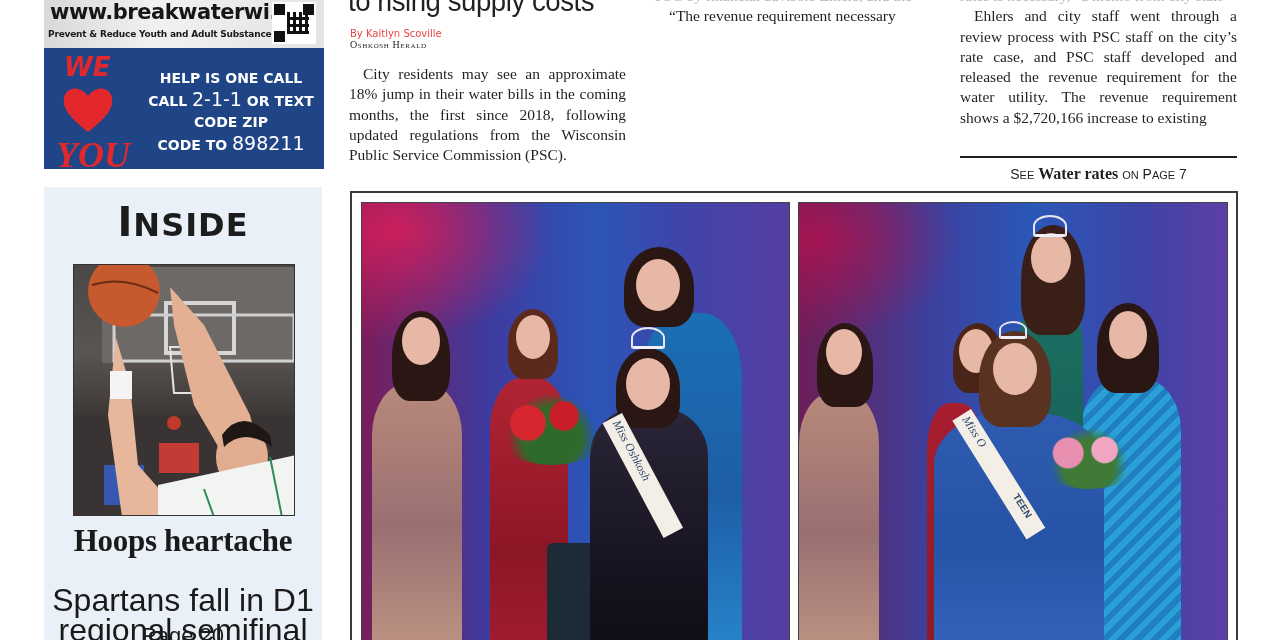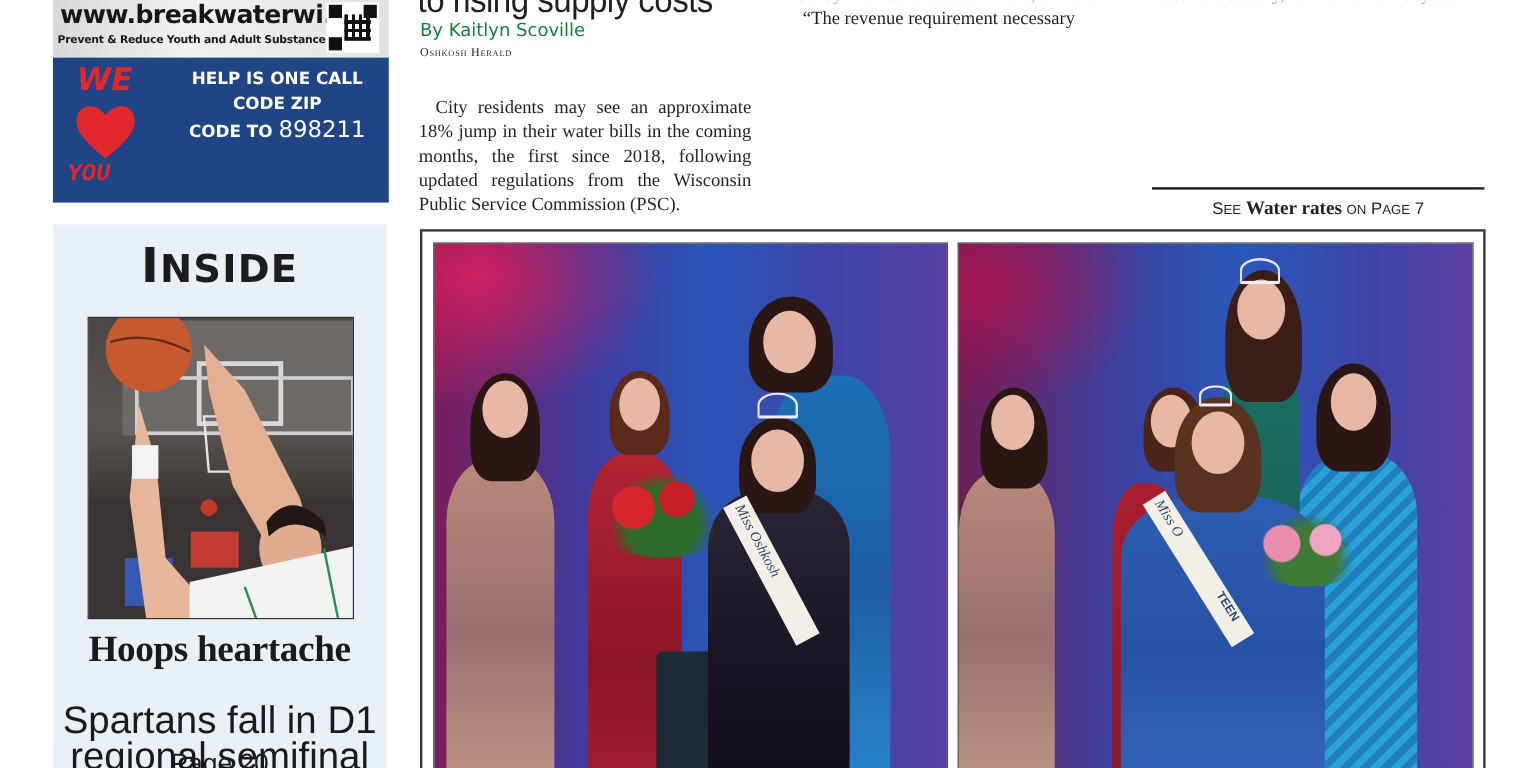--- a/index.html
+++ b/index.html
@@ -19,23 +19,23 @@
       linear-gradient(#111 0 0), linear-gradient(#111 0 0), linear-gradient(#111 0 0),
       repeating-linear-gradient(90deg,#111 0 3px,transparent 3px 6px),
       repeating-linear-gradient(0deg,#111 0 3px,transparent 3px 7px);
     background-size: 11px 11px, 11px 11px, 11px 11px, 22px 20px, 22px 20px;
     background-position: 2px 2px, 31px 2px, 2px 29px, 15px 10px, 15px 12px;
     background-repeat: no-repeat; }
   .ad-bottom { position: absolute; left: 0; top: 48px; width: 336px; height: 121px; background: #1f4587; }
   .ad-we { position: absolute; left: 20px; top: 4px; font-family: "DejaVu Sans", sans-serif;
     font-weight: bold; font-style: italic; font-size: 26px; color: #e2282c; }
   .ad-heart { position: absolute; left: 16px; top: 36px; width: 56px; height: 50px; }
-  .ad-you { position: absolute; left: 12px; top: 86px; font-family: Liberation Mono, monospace;
-    font-weight: bold; font-style: italic; font-size: 20px; color: #e2282c; text-align: right; }
-  .ad-help { position: absolute; left: 98px; top: 8px; width: 178px; text-align: center;
+  .ad-you { position: absolute; left: 12px; top: 86px; font-family: Liberation Serif, serif;
+    font-weight: bold; font-style: italic; font-size: 36px; color: #e2282c; text-align: right; }
+  .ad-help { position: absolute; left: 98px; top: 20px; width: 178px; text-align: center;
     font-family: "DejaVu Sans", sans-serif; font-weight: bold; color: #ffffff; font-size: 14px; line-height: 21px; }
   .ad-help .big { font-size: 19px; font-weight: normal; }
 
   
   .inside { position: absolute; left: 44px; top: 187px; width: 278px; height: 453px; background: #e9f0f8; }
   .inside-title { position: absolute; left: 0; top: 12px; width: 100%; text-align: center;
     font-family: "DejaVu Sans", sans-serif; font-weight: bold; font-size: 40px; color: #1c1c1c; letter-spacing: 1px; }
   .inside-title .sc { font-size: 32px; }
   .inside-photo { position: absolute; left: 29px; top: 77px; width: 222px; height: 252px;
     border: 1px solid #333; overflow: hidden;
@@ -43,28 +43,28 @@
   .inside-headline { position: absolute; left: 0; top: 336px; width: 100%; text-align: center;
     font-family: "Liberation Serif", serif; font-weight: bold; font-size: 31px; color: #1a1a1a; letter-spacing: -0.3px; }
   .inside-sub { position: absolute; left: 0; top: 398px; width: 100%; text-align: center;
     font-family: "Liberation Sans", sans-serif; font-size: 32px; line-height: 30px; color: #1a1a1a; }
   .inside-page { position: absolute; left: 0; top: 436px; width: 100%; text-align: center;
     font-family: "Liberation Sans", sans-serif; font-size: 22px; color: #1a1a1a; }
 
   
   .headline-tail { position: absolute; left: 348px; top: -16px; font-family: "Liberation Sans", sans-serif;
     font-size: 30px; color: #231f20; white-space: nowrap; letter-spacing: -0.5px; transform: scaleX(0.92); transform-origin: left; }
-  .byline { position: absolute; left: 350px; top: 16px; font-family: "DejaVu Sans", sans-serif; font-size: 15px; color: #15803d; }
+  .byline { position: absolute; left: 350px; top: 28px; font-family: "DejaVu Sans", sans-serif; font-size: 10px; color: #ef4444; }
   .affil { position: absolute; left: 350px; top: 39px; font-family: "Liberation Serif", serif; font-size: 10px;
     font-variant: small-caps; letter-spacing: 0.6px; color: #231f20; }
   .col { position: absolute; font-family: "Liberation Serif", serif; font-size: 15.5px; line-height: 20.3px;
     text-align: justify; color: #231f20; }
   .col p { text-indent: 14px; }
   .col p.noind { text-indent: 0; }
-  .col1 { left: 349px; top: 80px; width: 277px; }
+  .col1 { left: 349px; top: 64px; width: 277px; }
   .col2 { left: 655px; top: -14px; width: 277px; }
   .col3 { left: 960px; top: -14px; width: 277px; }
   .cut-line { opacity: 0.35; }
 
   .see-rule { position: absolute; left: 960px; top: 156px; width: 277px; height: 2px; background: #231f20; }
   .see-jump { position: absolute; left: 960px; top: 165px; width: 277px; text-align: center;
     font-family: "Liberation Sans", sans-serif; font-size: 14px; color: #231f20; }
   .see-jump .sc { font-size: 11px; }
   .see-jump b { font-family: "Liberation Serif", serif; font-size: 16px; }
 
@@ -109,20 +109,25 @@
     <div class="qr"></div>
   </div>
   <div class="ad-bottom">
     <div class="ad-we">WE</div>
     <svg class="ad-heart" viewBox="0 0 56 50">
       <path d="M28 48 C10 34 2 24 4 14 C6 4 18 0 28 12 C38 0 50 4 52 14 C54 24 46 34 28 48 Z" fill="#e2282c"></path>
     </svg>
     <div class="ad-you">YOU</div>
     <div class="ad-help">
       <div>HELP IS ONE CALL</div>
+      <div>
+        <span>CALL</span>
+        <span class="big">2-1-1</span>
+        <span>OR TEXT</span>
+      </div>
       <div>CODE ZIP</div>
       <div>
         <span>CODE TO</span>
         <span class="big">898211</span>
       </div>
     </div>
   </div>
 </div>
 
 <div class="inside">
@@ -164,20 +169,21 @@
   <p>City residents may see an approximate 18% jump in their water bills in the coming months, the first since 2018, following updated regulations from the Wisconsin Public Service Commission (PSC).</p>
 </div>
 
 <div class="col col2">
   <p class="noind cut-line">PSC by financial advisors Ehlers, and the</p>
   <p>“The revenue requirement necessary</p>
 </div>
 
 <div class="col col3">
   <p class="noind cut-line">rates is necessary,” a memo from city staff</p>
+  <p>Ehlers and city staff went through a review process with PSC staff on the city’s rate case, and PSC staff developed and released the revenue requirement for the water utility. The revenue requirement shows a $2,720,166 increase to existing</p>
 </div>
 
 <div class="see-rule"></div>
 <div class="see-jump">
   <span>S</span><span class="sc">EE</span>
   <b>Water rates</b>
   <span class="sc">ON</span>
   <span>P</span><span class="sc">AGE</span>
   <span>7</span>
 </div>

